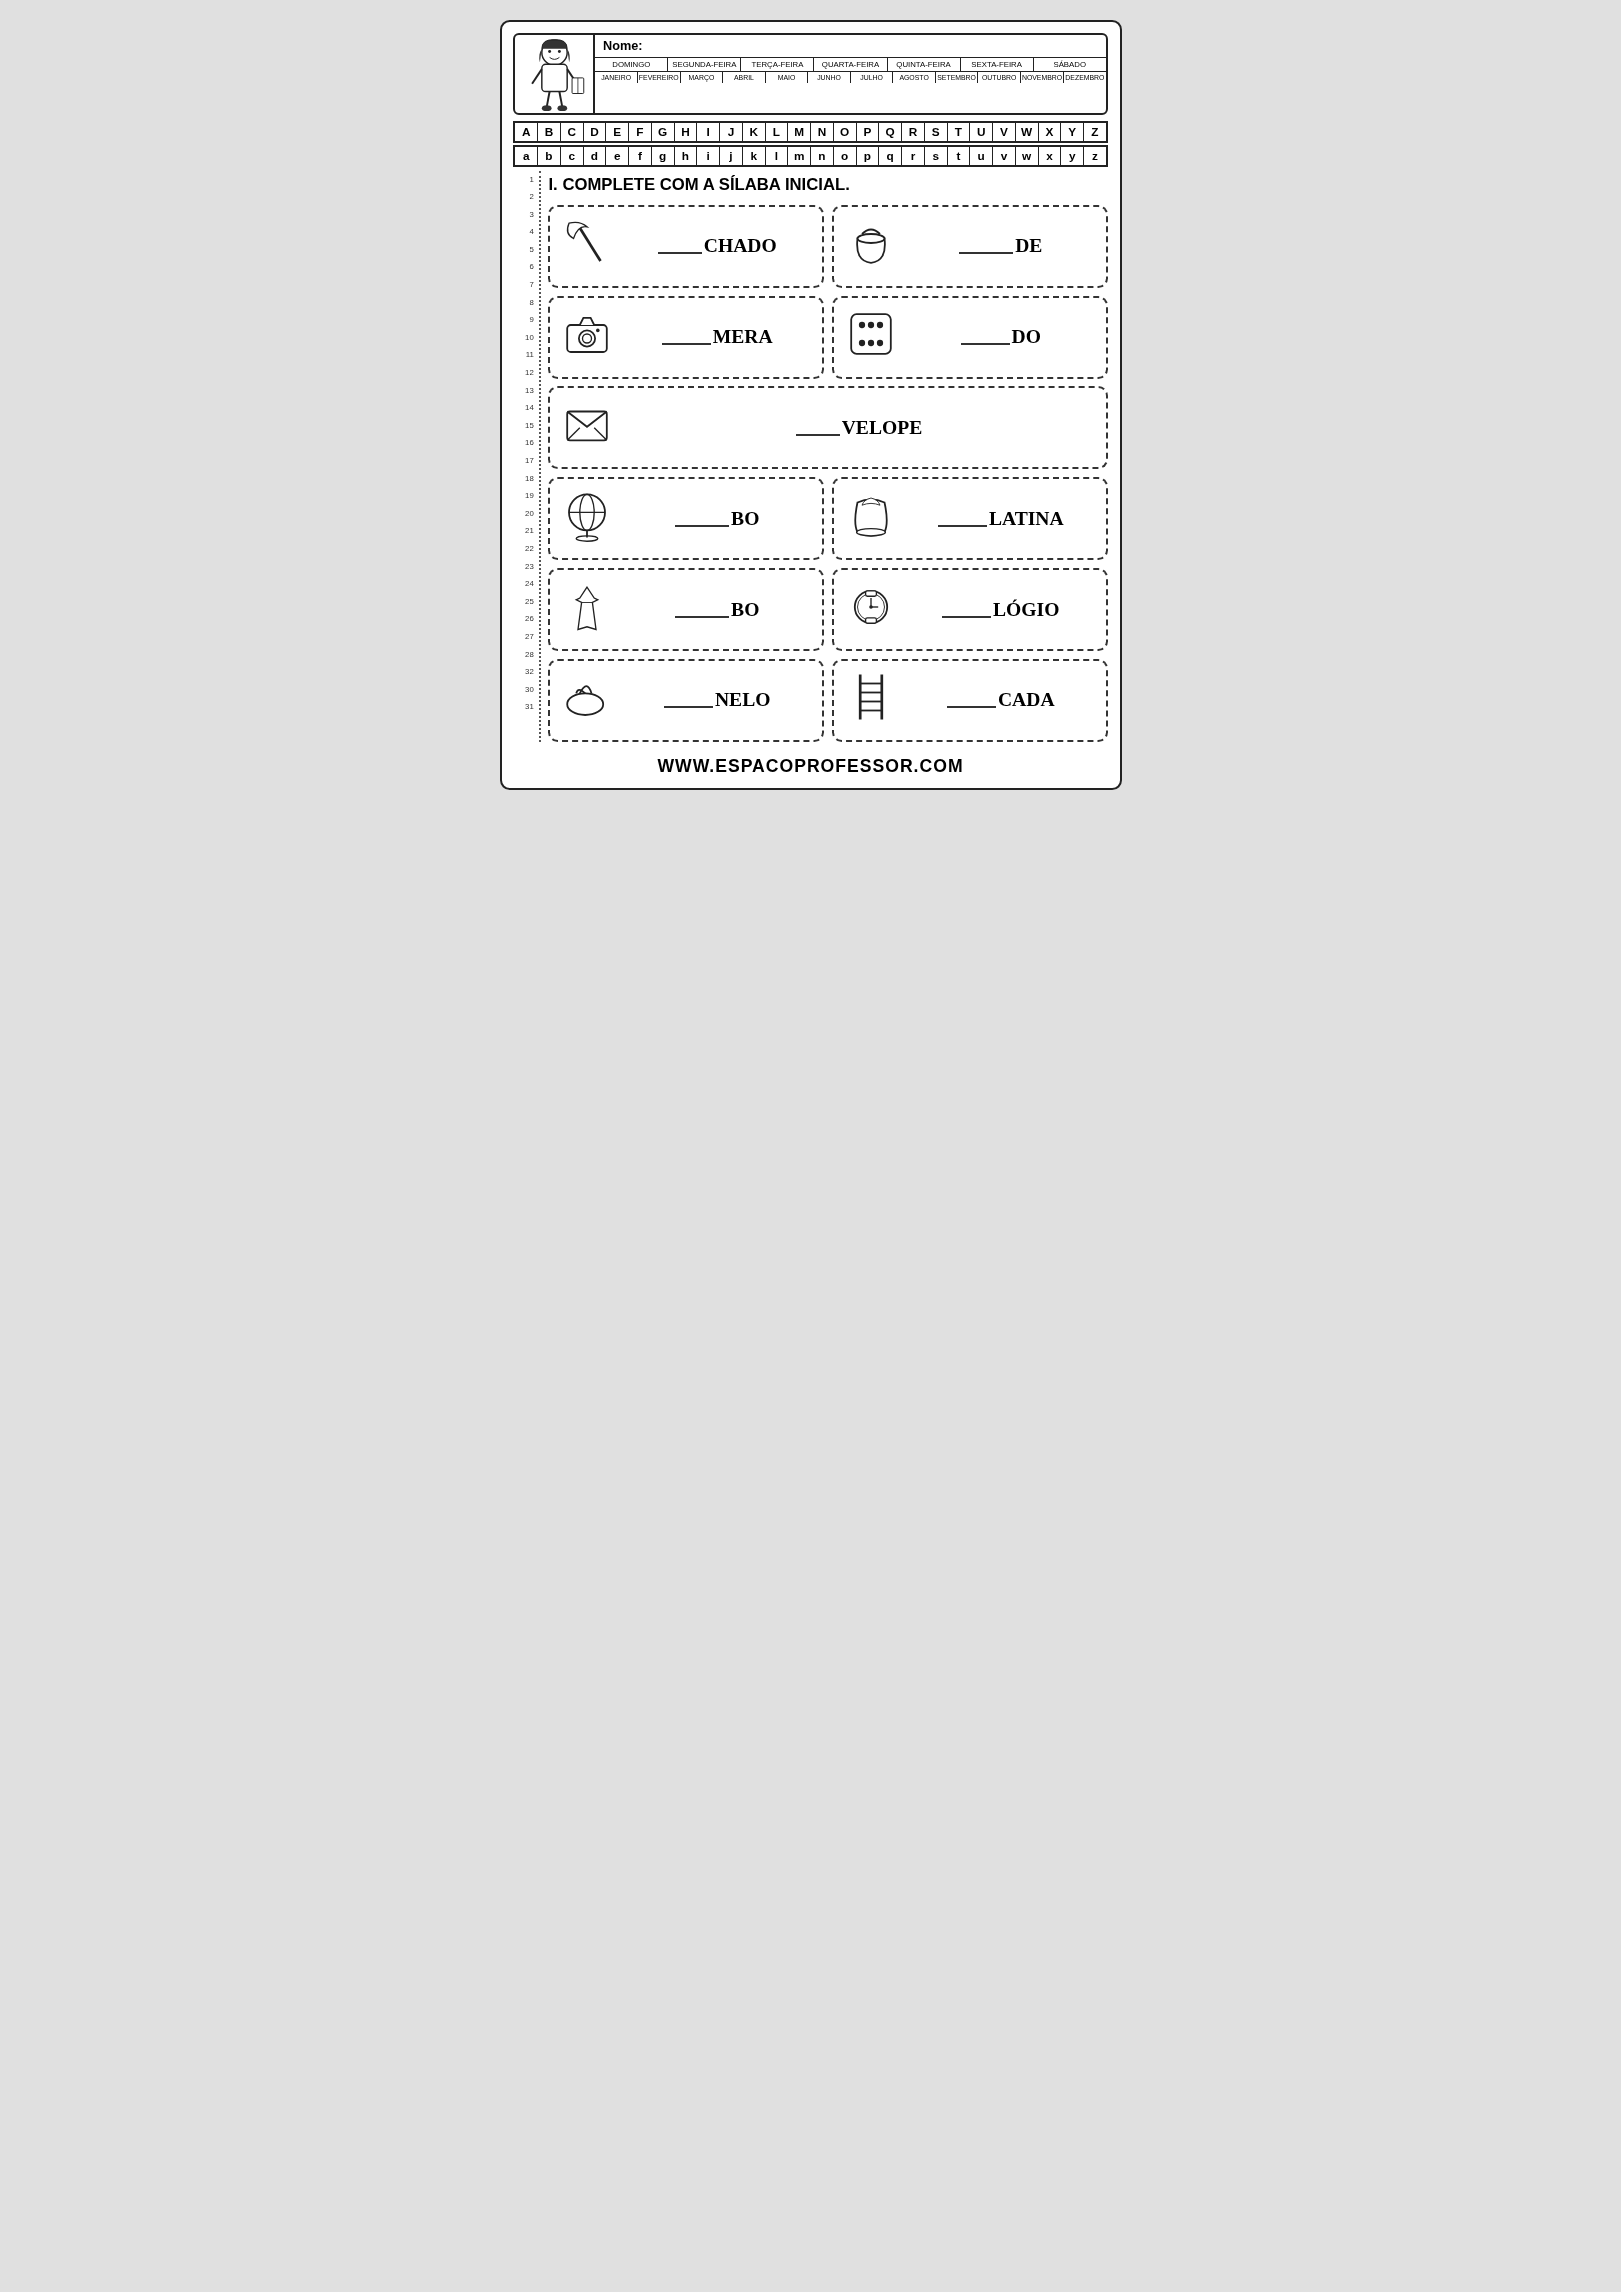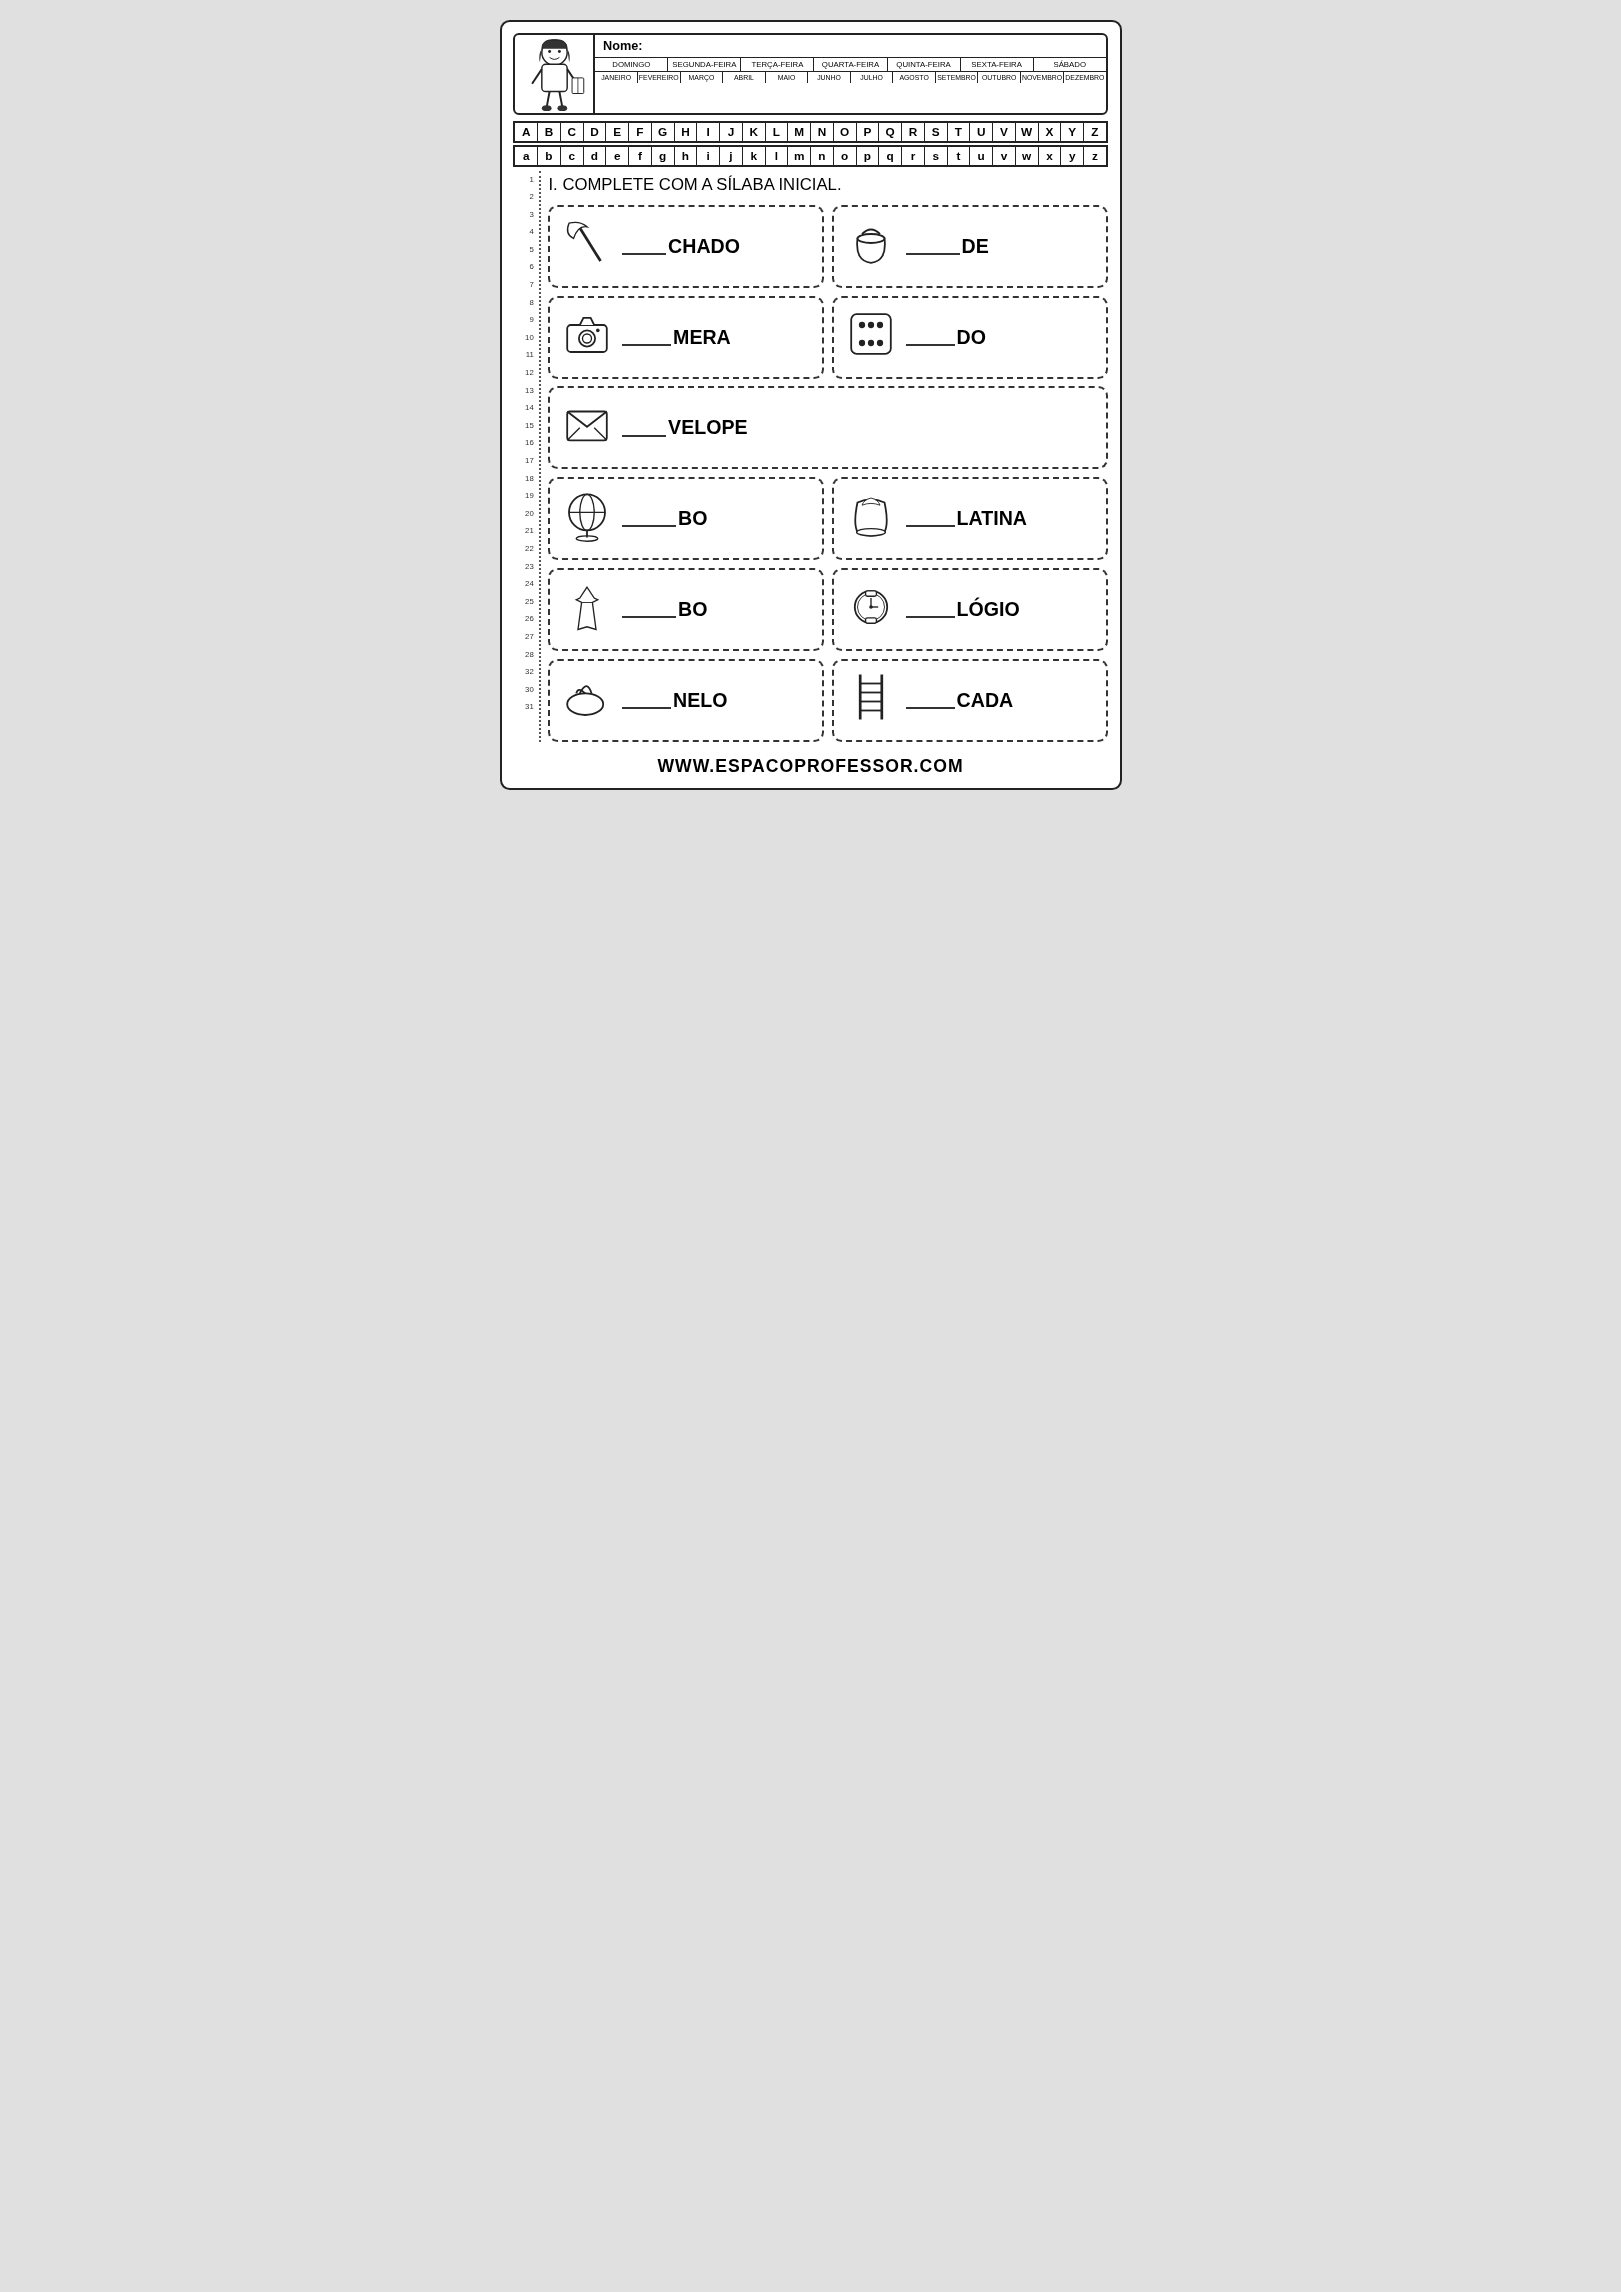--- a/index.html
+++ b/index.html
@@ -118,21 +118,21 @@
     }
 
     
     .exercise-content {
       flex: 1;
       padding-left: 7.8px;
     }
 
     .section-title {
       font-size: 16.7px;
-      font-weight: normal;
+      font-weight: bold;
       margin-bottom: 9.8px;
       margin-top: 3.9px;
     }
 
     
     .exercise-grid {
       display: flex;
       flex-direction: column;
       gap: 7.8px;
     }
@@ -152,21 +152,22 @@
     .card-icon {
       font-size: 37px;
       flex-shrink: 0;
       margin-right: 7.8px;
       line-height: 1;
     }
     .card-text-area {
       flex: 1;
       display: flex;
       align-items: flex-end;
-      justify-content: flex-start;
+      justify-content: center;
+      font-family: Liberation Serif, serif;
     }
     .card-word {
       font-size: 19.6px;
       font-weight: bold;
       display: flex;
       align-items: flex-end;
       gap: 0;
     }
     .blank-line {
       display: inline-block;

